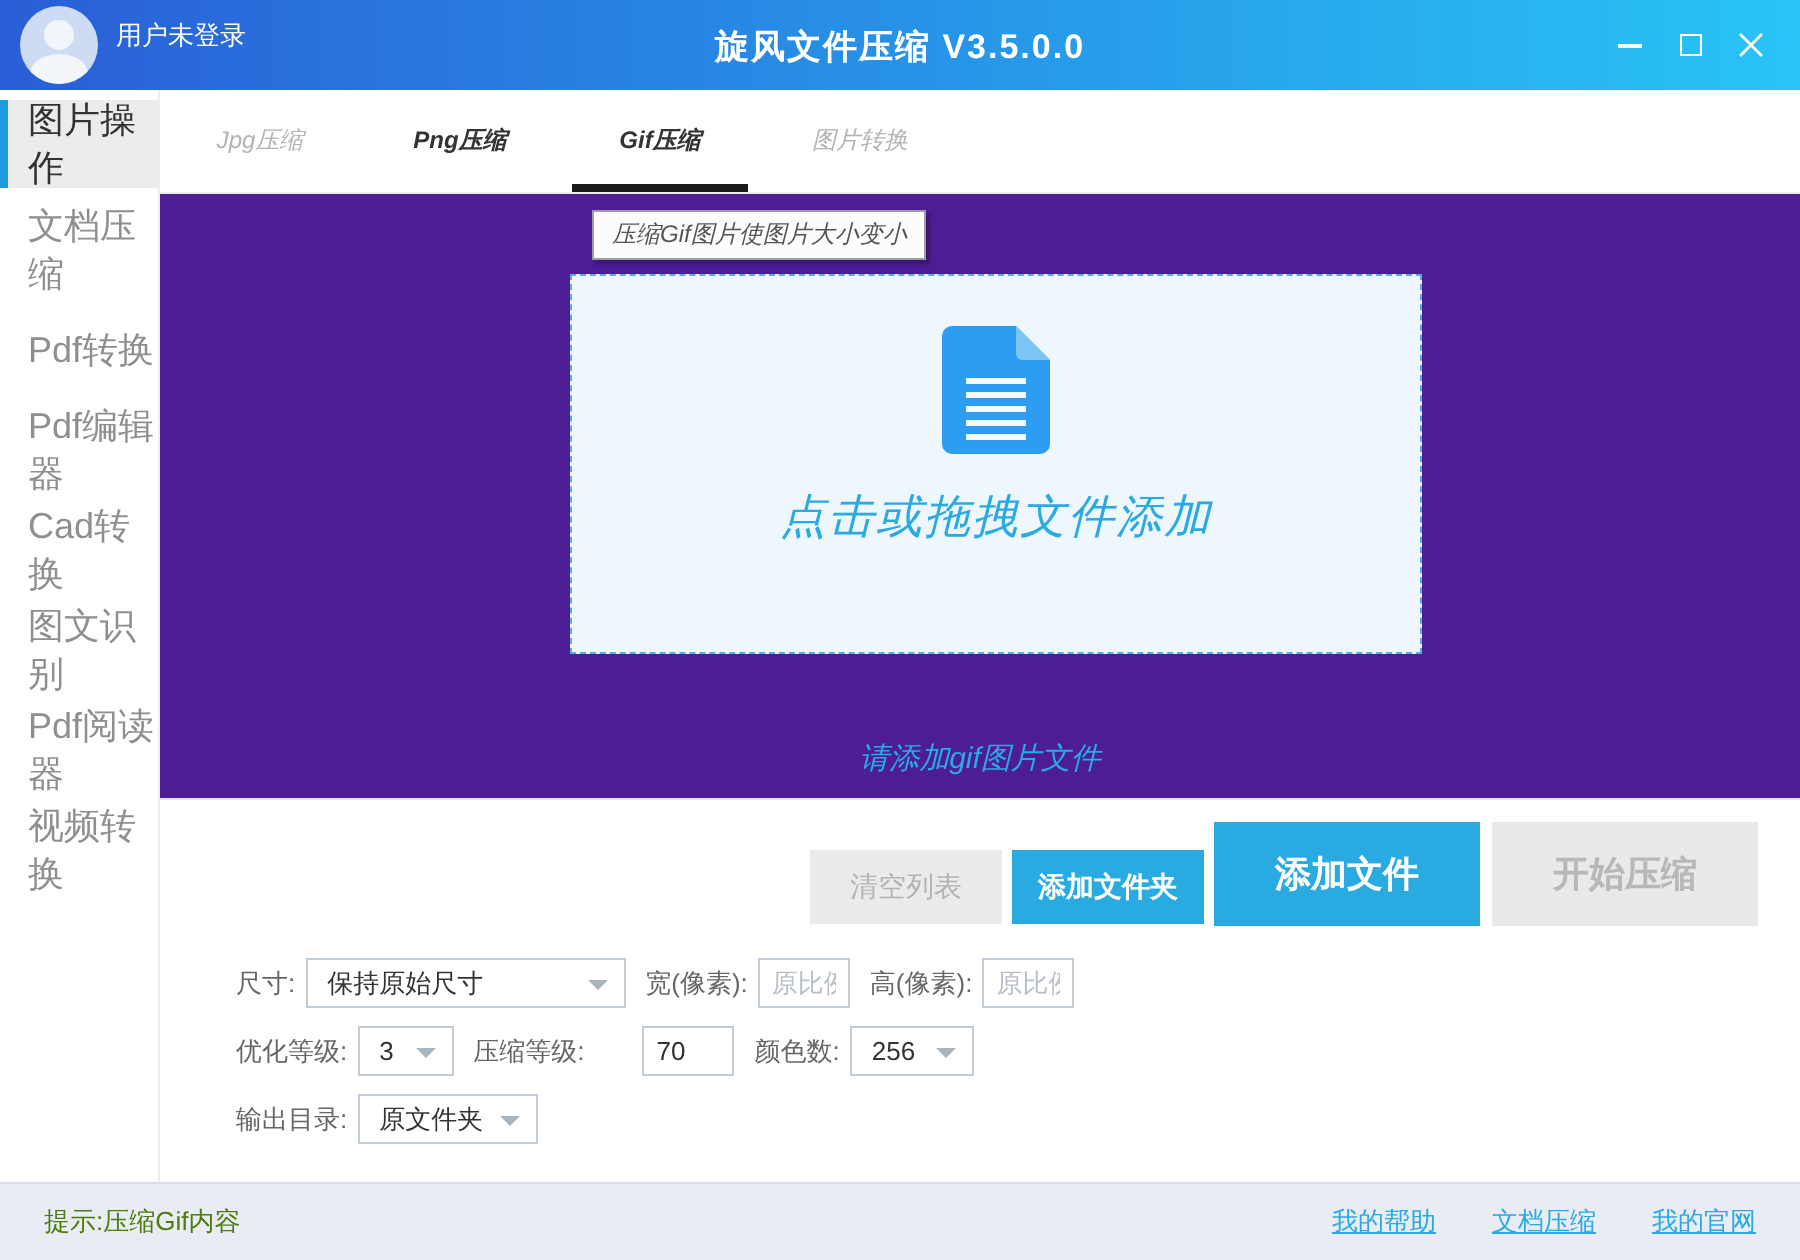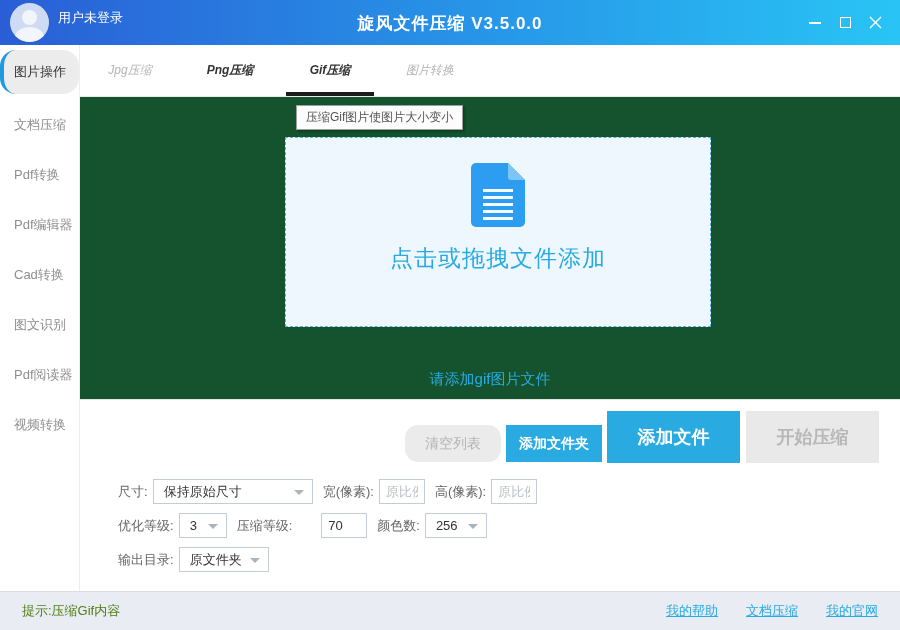--- a/index.html
+++ b/index.html
@@ -15,45 +15,45 @@
   .user-status { position:absolute; left:58px; top:9px; color:#fff; font-size:13px; }
   .win-title { position:absolute; left:0; right:0; top:12px; text-align:center; color:#fff; font-size:17px; font-weight:bold; letter-spacing:1px; }
   .win-controls { position:absolute; right:10px; top:0; height:45px; display:flex; align-items:center; }
   .win-btn { width:30px; height:30px; display:flex; align-items:center; justify-content:center; cursor:pointer; }
   .ic-min { width:12px; height:2px; background:#fff; display:block; }
   .ic-max { width:11px; height:11px; border:1px solid #fff; display:block; }
 
   
   .body { display:flex; height:546px; }
   .sidebar { width:80px; background:#fff; border-right:1px solid #eceff2; padding-top:5px; }
-  .side-item { height:50px; display:flex; align-items:center; padding-left:14px; font-size:13px; color:#8f8f8f; cursor:pointer;border-radius:16px; }
+  .side-item { height:50px; display:flex; align-items:center; padding-left:14px; font-size:18px; color:#8f8f8f; cursor:pointer; }
   .side-item.active { background:#ececec; border-left:4px solid #1e9be0; padding-left:10px; color:#333; height:44px; margin-bottom:6px; }
 
   .content { flex:1; display:flex; flex-direction:column; }
 
   
   .tabbar { height:52px; display:flex; border-bottom:1px solid #ebebeb; }
   .tab { position:relative; width:100px; display:flex; align-items:center; justify-content:center; font-size:12px; cursor:pointer;font-style:italic; }
   .tab.muted { color:#b3b3b3; }
   .tab.highlight { color:#333; font-weight:bold; }
   .tab.active { color:#333; font-weight:bold; }
   .tab.active::after { content:""; position:absolute; left:6px; right:6px; bottom:0; height:4px; background:#1b1b1b; }
 
   
-  .workspace { position:relative; height:302px; background:#14532d; }
+  .workspace { position:relative; height:302px; background:#4c1d95;font-style:italic; }
   .tooltip { position:absolute; left:216px; top:8px; background:#fcfcfc; border:1px solid #9e9e9e; box-shadow:2px 2px 2px rgba(0,0,0,.25); font-size:12px; color:#555; padding:3px 9px; white-space:nowrap; }
   .dropzone { position:absolute; left:205px; top:40px; width:426px; height:190px; border:1px dashed #54aede; background:#eef7fd; display:flex; flex-direction:column; align-items:center; cursor:pointer; }
   .file-icon { margin-top:25px; }
   .dz-text { margin-top:16px; font-size:23px; color:#29aae3; letter-spacing:1px; }
   .dz-hint { position:absolute; left:0; right:0; top:273px; text-align:center; font-size:15px; color:#29aae3; }
 
   
   .actions { position:relative; height:73px; border-top:1px solid #e5e5e5; background:#fff; }
   .btn { position:absolute; display:flex; align-items:center; justify-content:center; cursor:pointer; border:none; }
-  .btn-clear  { left:325px; top:25px; width:96px;  height:37px; background:#ebebeb; color:#b3b3b3; font-size:14px;border-radius:13px; }
+  .btn-clear  { left:325px; top:25px; width:96px;  height:37px; background:#ebebeb; color:#b3b3b3; font-size:14px; }
   .btn-folder { left:426px; top:25px; width:96px;  height:37px; background:#29abe2; color:#fff; font-size:14px; font-weight:bold; }
   .btn-file   { left:527px; top:11px; width:133px; height:52px; background:#29abe2; color:#fff; font-size:18px; font-weight:bold; }
   .btn-start  { left:666px; top:11px; width:133px; height:52px; background:#e9e9e9; color:#b8b8b8; font-size:18px; font-weight:bold; }
 
   
   .settings { padding:7px 0 0 38px; background:#fff; flex:1; }
   .srow { display:flex; align-items:center; height:25px; margin-bottom:9px; font-size:13px; color:#666; }
   .srow .lbl { margin-right:5px; }
   .srow .lbl2 { margin:0 5px 0 10px; }
   .dd { position:relative; height:25px; border:1px solid #c3ccd4; background:#fff; display:flex; align-items:center; padding-left:10px; font-size:13px; color:#333; cursor:pointer; }

